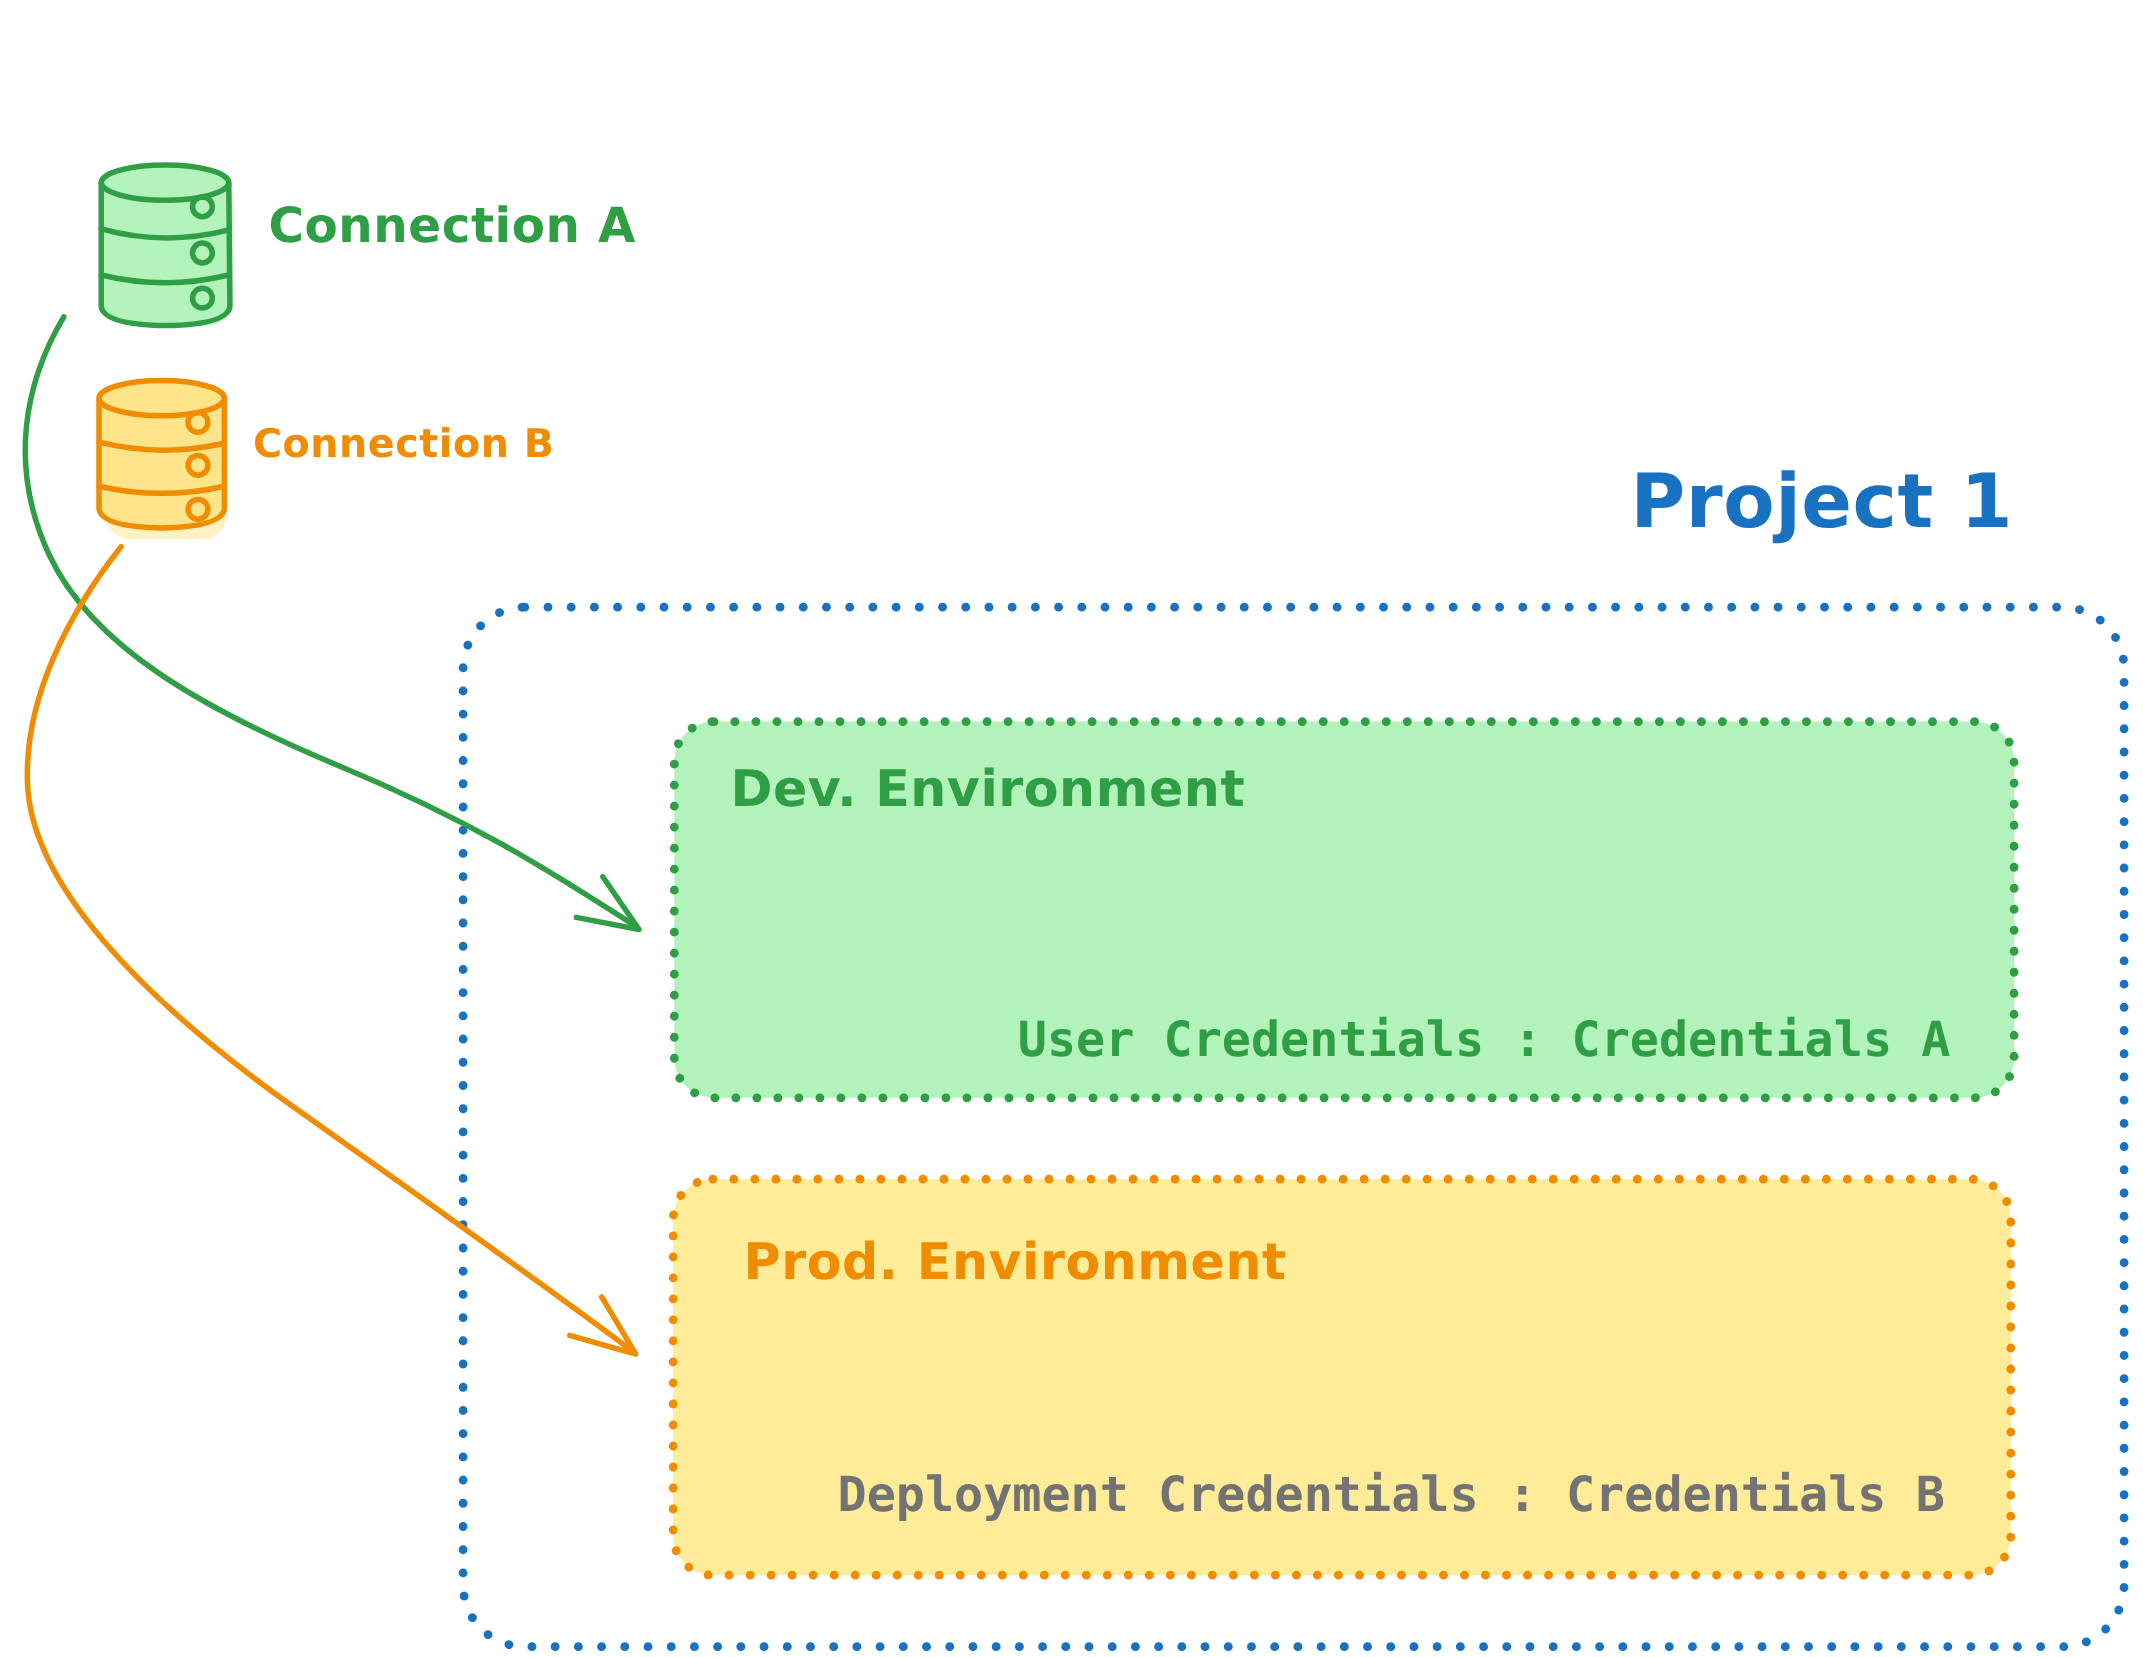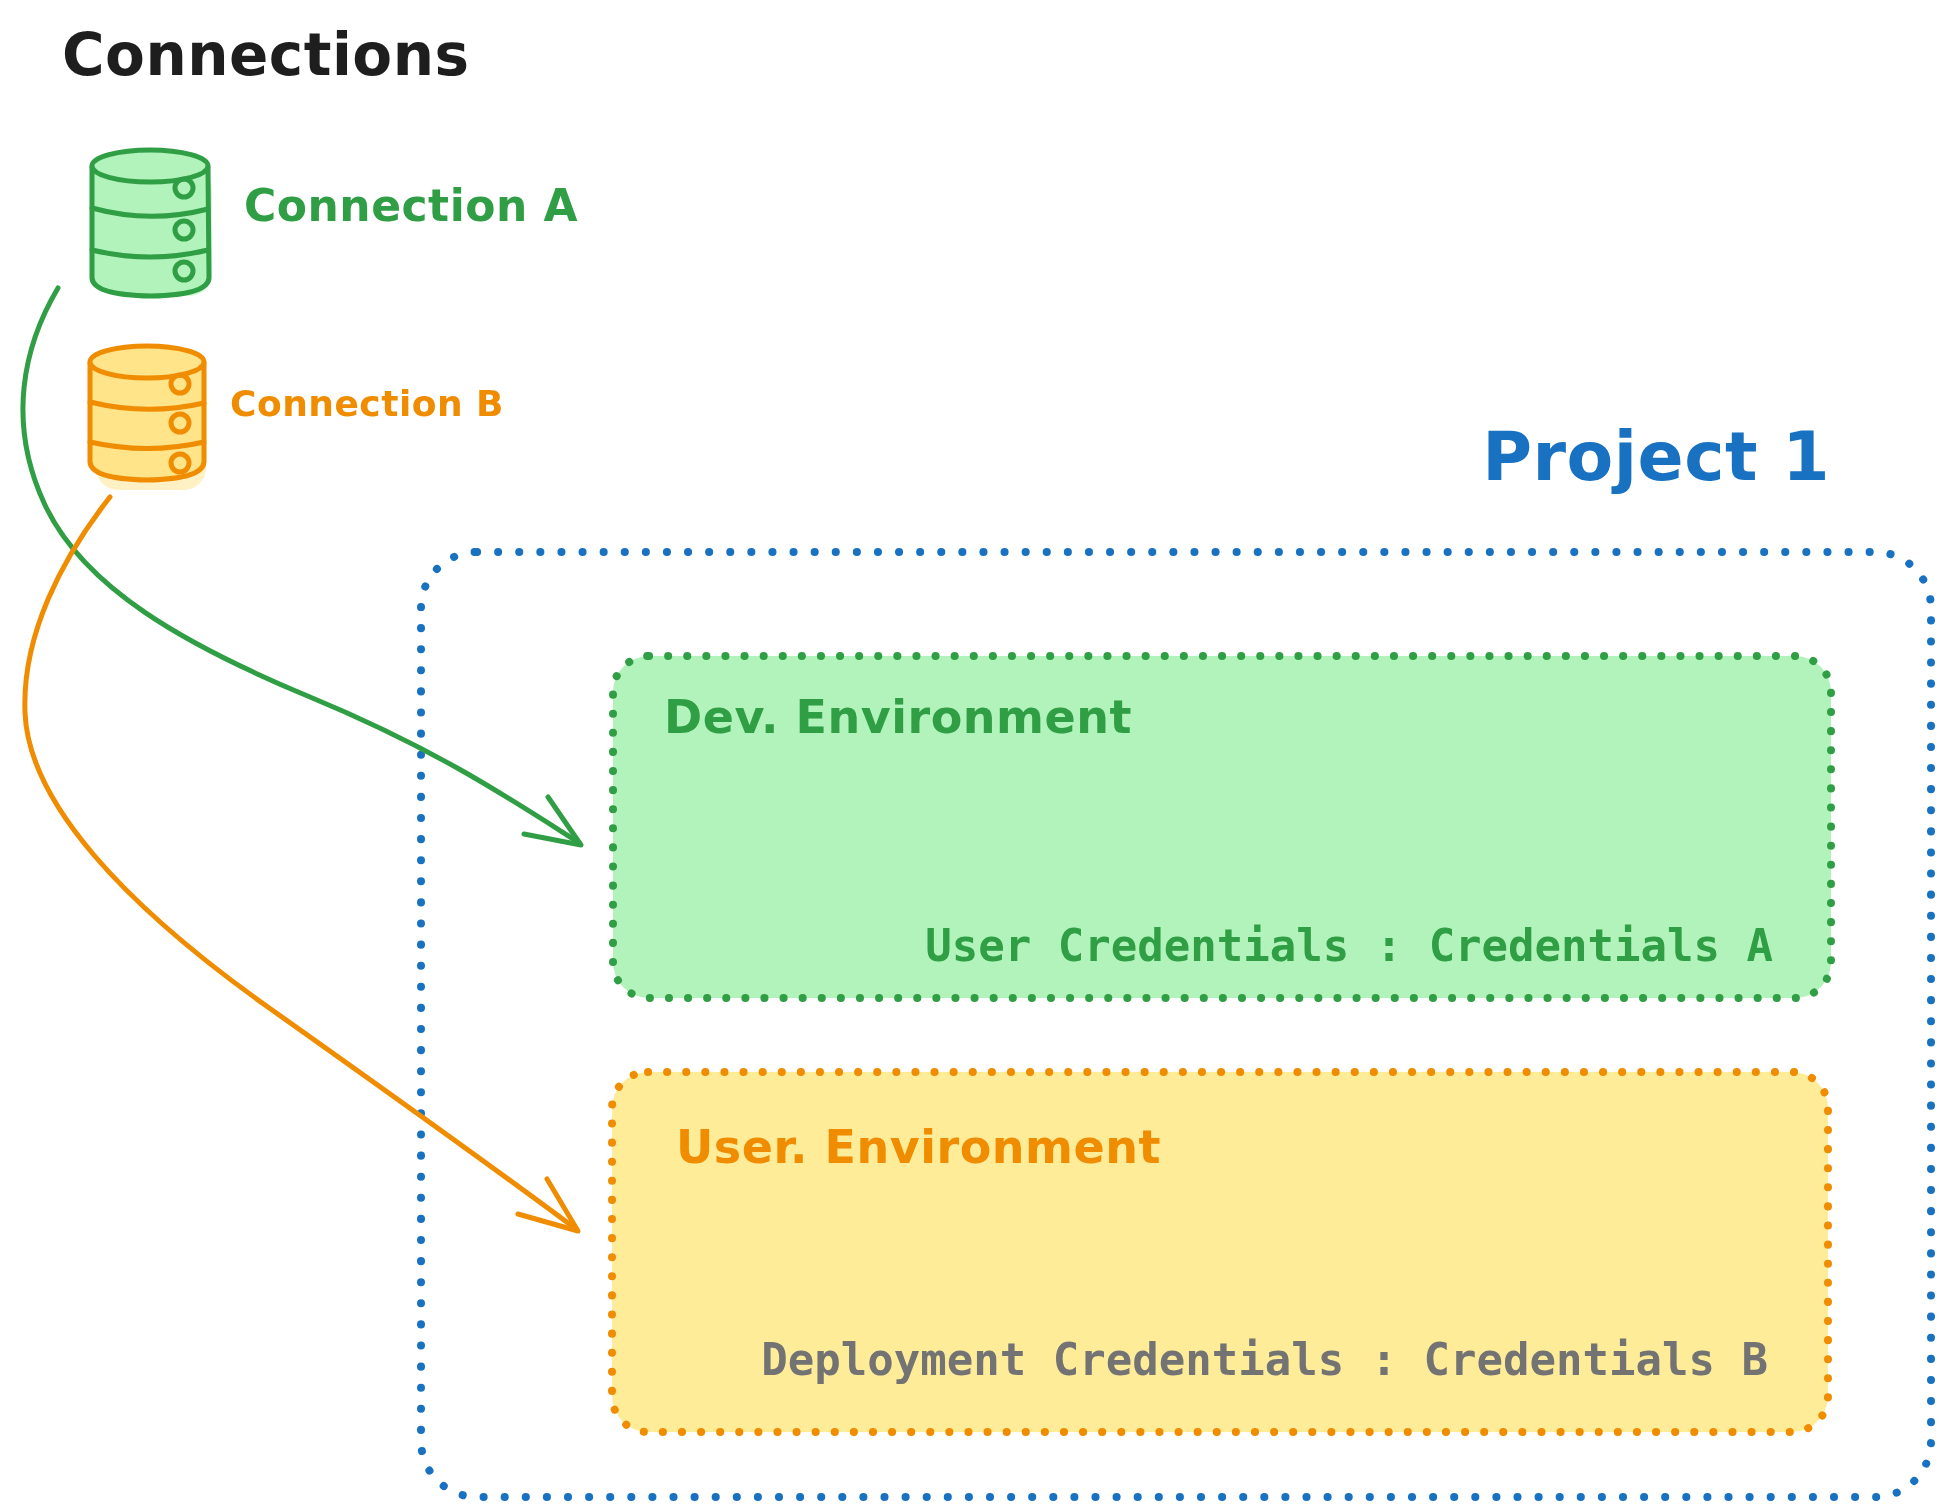--- a/index.html
+++ b/index.html
@@ -77,29 +77,28 @@
       <path d="M 58 288 C 24 345, 6 422, 45 505 C 84 588, 185 645, 310 697 C 438 750, 512 800, 578 842"></path>
       <path d="M 524 834 L 581 845 L 548 797"></path>
     </g>
 
     <g fill="none" stroke-width="5" stroke-linecap="round" stroke-linejoin="round" stroke="#f08c00">
       <path d="M 110 497 C 62 558, 22 635, 25 712 C 28 802, 125 905, 265 1005 C 385 1090, 486 1162, 572 1226"></path>
       <path d="M 518 1214 L 578 1231 L 547 1179"></path>
     </g>
   </svg>
 
-  <div class="t title-text" style="color: rgb(30, 30, 30);">Connections</div>
 
   <div class="t conn-a-label" style="color: rgb(47, 158, 68);">Connection A</div>
 
   <div class="t conn-b-label" style="color: rgb(240, 140, 0);">Connection B</div>
 
   <div class="t project-label" style="color: rgb(25, 113, 194);">Project 1</div>
 
   <div class="t env-title dev-title" style="color: rgb(47, 158, 68);">Dev. Environment</div>
 
   <div class="t cred-text dev-cred" style="color: rgb(47, 158, 68);">User Credentials : Credentials A</div>
 
-  <div class="t env-title prod-title" style="color: rgb(240, 140, 0);">User. Environment</div>
+  <div class="t env-title prod-title" style="color: rgb(240, 140, 0);">Prod. Environment</div>
 
   <div class="t cred-text prod-cred" style="color: #737373;">Deployment Credentials : Credentials B</div>
 
 </div>
 
 </body></html>

